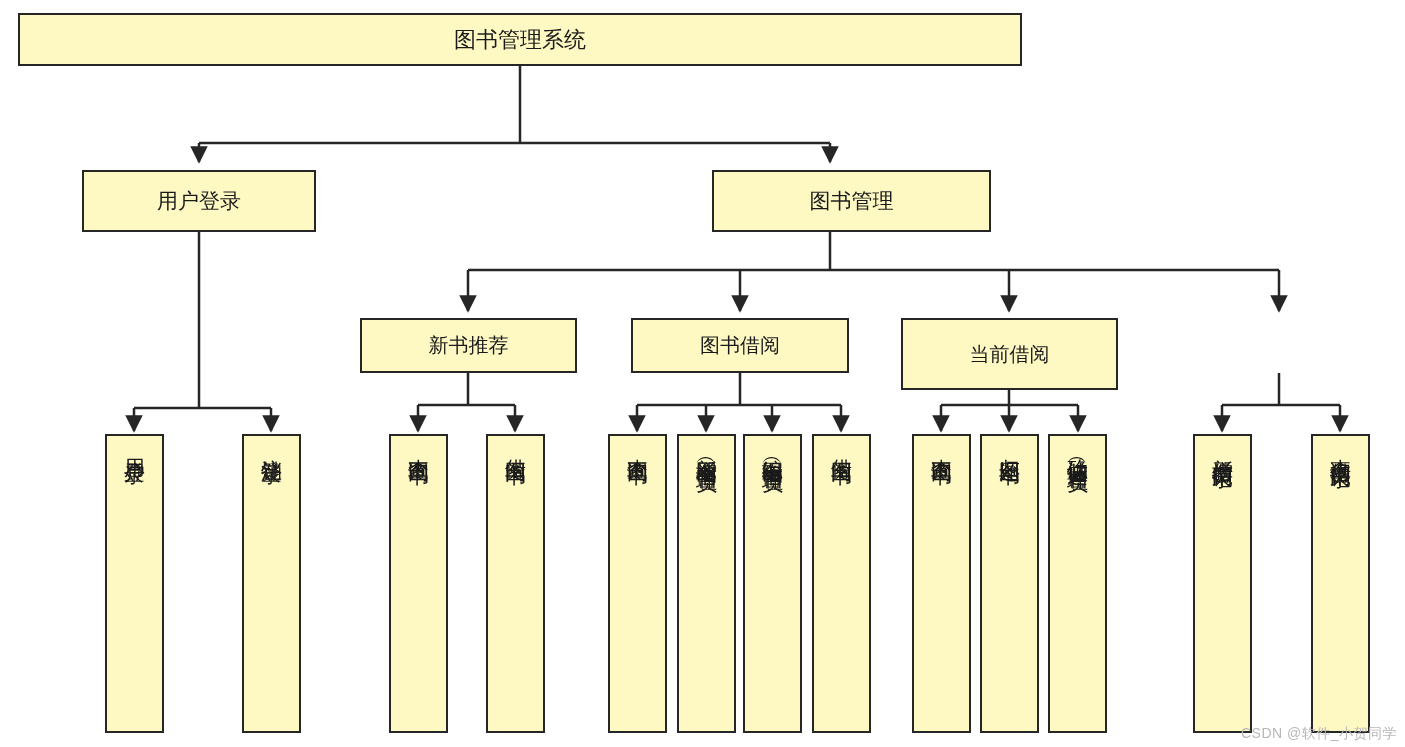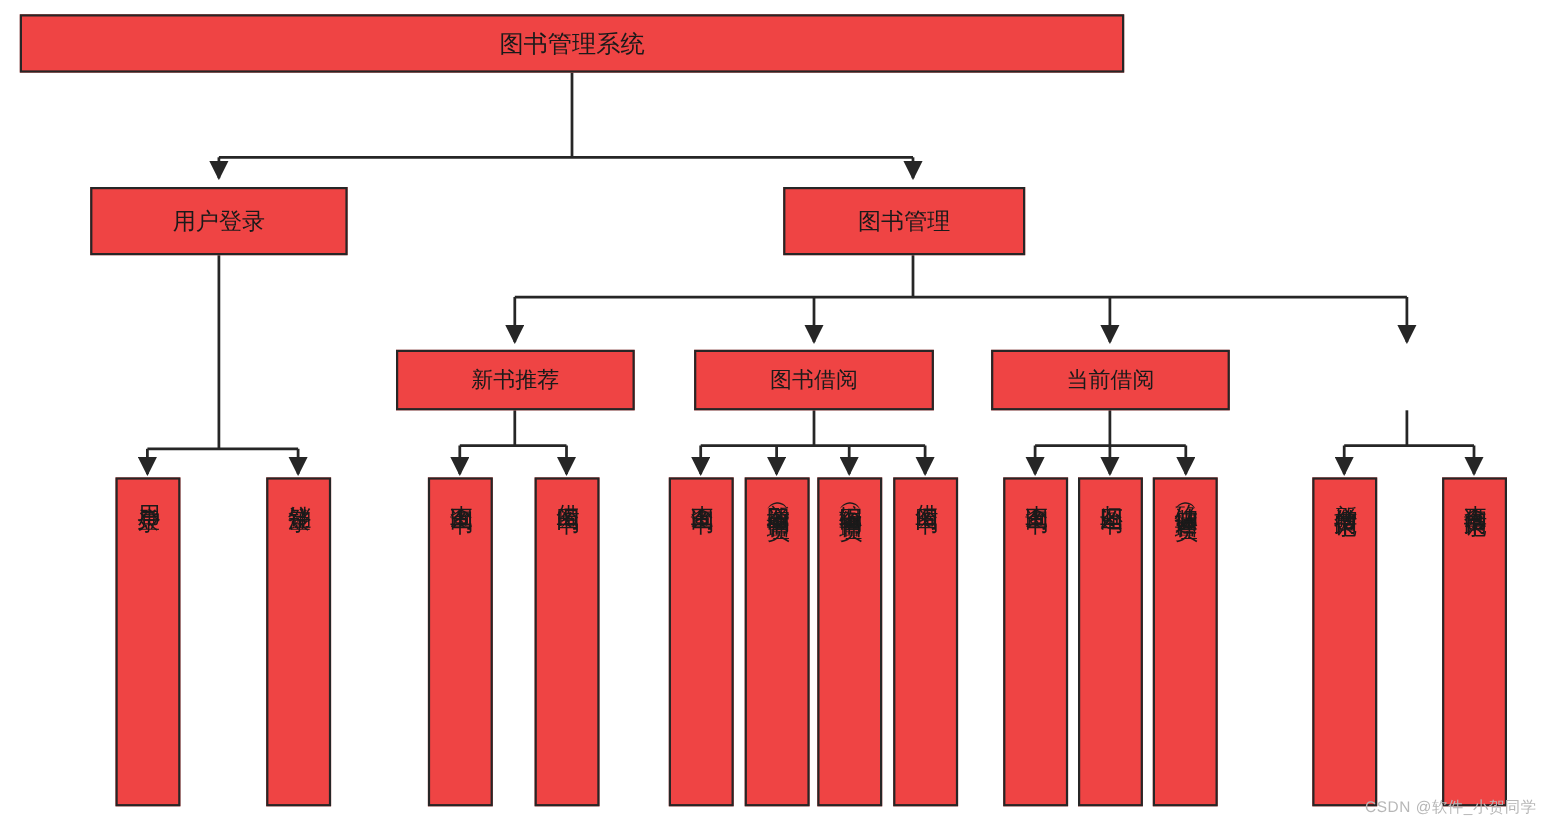--- a/index.html
+++ b/index.html
@@ -22,21 +22,21 @@
     left: 0;
     top: 0;
     width: 1405px;
     height: 747px;
     pointer-events: none;
   }
   .node {
     position: absolute;
     box-sizing: border-box;
     border: 2px solid #262626;
-    background: #ef4444;
+    background: #fef9c3;
     display: flex;
     align-items: center;
     justify-content: center;
     color: #1a1a1a;
   }
   .node.root {
     font-size: 22px;
   }
   .node.l1 {
     font-size: 21px;
@@ -123,31 +123,31 @@
     </g>
   </svg>
 
   <div class="node root" style="left:18px; top:13px; width:1004px; height:53px;">
     <span>图书管理系统</span>
   </div>
 
   <div class="node l1" style="left:82px; top:170px; width:234px; height:62px;">
     <span>用户登录</span>
   </div>
-  <div class="node l1" style="left:712px; top:170px; width:220px; height:62px;text-align:right;">
+  <div class="node l1" style="left:712px; top:170px; width:279px; height:62px;text-align:right;">
     <span>图书管理</span>
   </div>
 
   <div class="node l2" style="left:631px; top:318px; width:218px; height:55px;">
     <span>图书借阅</span>
   </div>
   <div class="node l2" style="left:360px; top:318px; width:217px; height:55px;">
     <span>新书推荐</span>
   </div>
-  <div class="node l2" style="left:901px; top:318px; width:217px; height:55px;">
+  <div class="node l2" style="left:901px; top:318px; width:217px; height:72px;">
     <span>当前借阅</span>
   </div>
 
   <div class="node leaf" style="left:105px; top:434px; width:59px; height:299px;">
     <span class="vtext">用户登录</span>
   </div>
   <div class="node leaf" style="left:242px; top:434px; width:59px; height:299px;">
     <span class="vtext">注销登录</span>
   </div>
 

